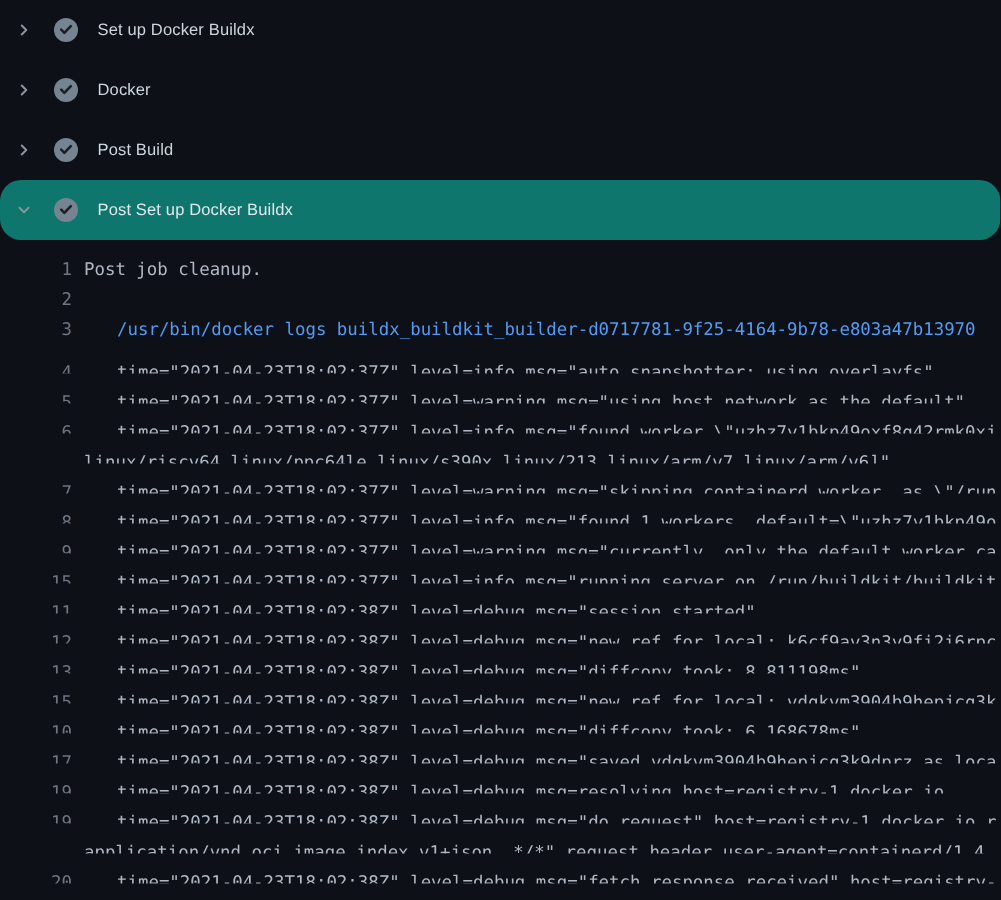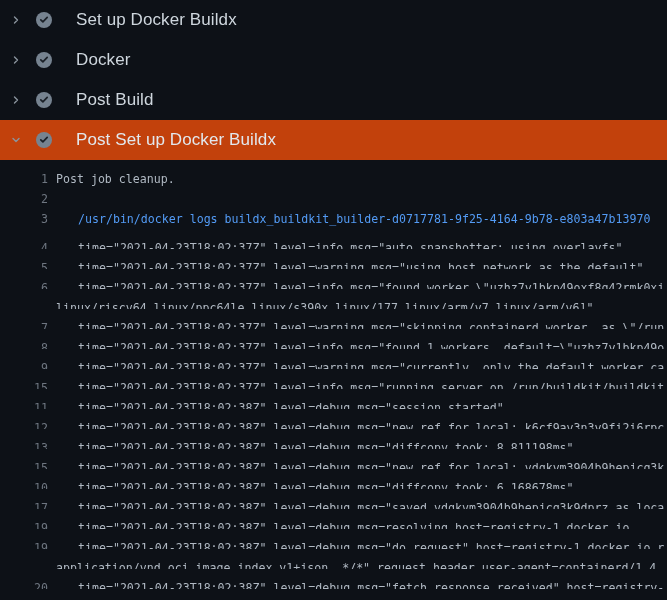--- a/index.html
+++ b/index.html
@@ -10,34 +10,34 @@
     font-family: "Liberation Sans", sans-serif;
   }
   .steps { width: 667px; }
   .step-row {
     height: 40px;
     display: flex;
     align-items: center;
     padding-left: 8px;
     cursor: pointer;
   }
-  .step-row.expanded { background: #c2410c; }
+  .step-row.expanded { background: #0f766e; border-radius: 14px; }
   .chev {
     width: 16px; height: 16px;
     display: flex; align-items: center; justify-content: center;
     flex: none;
   }
   .check {
     width: 16px; height: 16px;
     margin-left: 12px;
     flex: none;
   }
   .step-title {
-    margin-left: 24px;
-    font-size: 17px;
+    margin-left: 13px;
+    font-size: 11px;
     color: #ced6dd;
     letter-spacing: 0.1px;
   }
   .step-row.expanded .step-title { color: #e2e8ee; }
 
   .log {
     padding-top: 9px;
     font-family: "DejaVu Sans Mono", monospace;
     font-size: 11.6px;
     width: 667px;
@@ -134,21 +134,21 @@
 
 </div>
 
 <div class="log">
     <div class="log-row plain"><span class="num">1</span><span class="content">Post job cleanup.</span></div>
     <div class="log-row group"><span class="num">2</span></div>
     <div class="log-row command indent"><span class="num">3</span><span class="content">/usr/bin/docker logs buildx_buildkit_builder-d0717781-9f25-4164-9b78-e803a47b13970</span></div>
     <div class="log-row log indent"><span class="num">4</span><span class="content">time="2021-04-23T18:02:37Z" level=info msg="auto snapshotter: using overlayfs"</span></div>
     <div class="log-row log indent"><span class="num">5</span><span class="content">time="2021-04-23T18:02:37Z" level=warning msg="using host network as the default"</span></div>
     <div class="log-row log indent"><span class="num">6</span><span class="content">time="2021-04-23T18:02:37Z" level=info msg="found worker \"uzhz7y1bkp49oxf8q42rmk0xj</span></div>
-    <div class="log-row log"><span class="num"></span><span class="content">linux/riscv64 linux/ppc64le linux/s390x linux/177 linux/arm/v7 linux/arm/v6]"</span></div>
+    <div class="log-row log"><span class="num"></span><span class="content">linux/riscv64 linux/ppc64le linux/s390x linux/213 linux/arm/v7 linux/arm/v6]"</span></div>
     <div class="log-row log indent"><span class="num">7</span><span class="content">time="2021-04-23T18:02:37Z" level=warning msg="skipping containerd worker, as \"/run</span></div>
     <div class="log-row log indent"><span class="num">8</span><span class="content">time="2021-04-23T18:02:37Z" level=info msg="found 1 workers, default=\"uzhz7y1bkp49o</span></div>
     <div class="log-row log indent"><span class="num">9</span><span class="content">time="2021-04-23T18:02:37Z" level=warning msg="currently, only the default worker ca</span></div>
     <div class="log-row log indent"><span class="num">15</span><span class="content">time="2021-04-23T18:02:37Z" level=info msg="running server on /run/buildkit/buildkit</span></div>
     <div class="log-row log indent"><span class="num">11</span><span class="content">time="2021-04-23T18:02:38Z" level=debug msg="session started"</span></div>
     <div class="log-row log indent"><span class="num">12</span><span class="content">time="2021-04-23T18:02:38Z" level=debug msg="new ref for local: k6cf9av3n3y9fi2i6rpc</span></div>
     <div class="log-row log indent"><span class="num">13</span><span class="content">time="2021-04-23T18:02:38Z" level=debug msg="diffcopy took: 8.811198ms"</span></div>
     <div class="log-row log indent"><span class="num">15</span><span class="content">time="2021-04-23T18:02:38Z" level=debug msg="new ref for local: vdqkvm3904b9hepjcq3k</span></div>
     <div class="log-row log indent"><span class="num">10</span><span class="content">time="2021-04-23T18:02:38Z" level=debug msg="diffcopy took: 6.168678ms"</span></div>
     <div class="log-row log indent"><span class="num">17</span><span class="content">time="2021-04-23T18:02:38Z" level=debug msg="saved vdqkvm3904b9hepjcq3k9dprz as loca</span></div>

